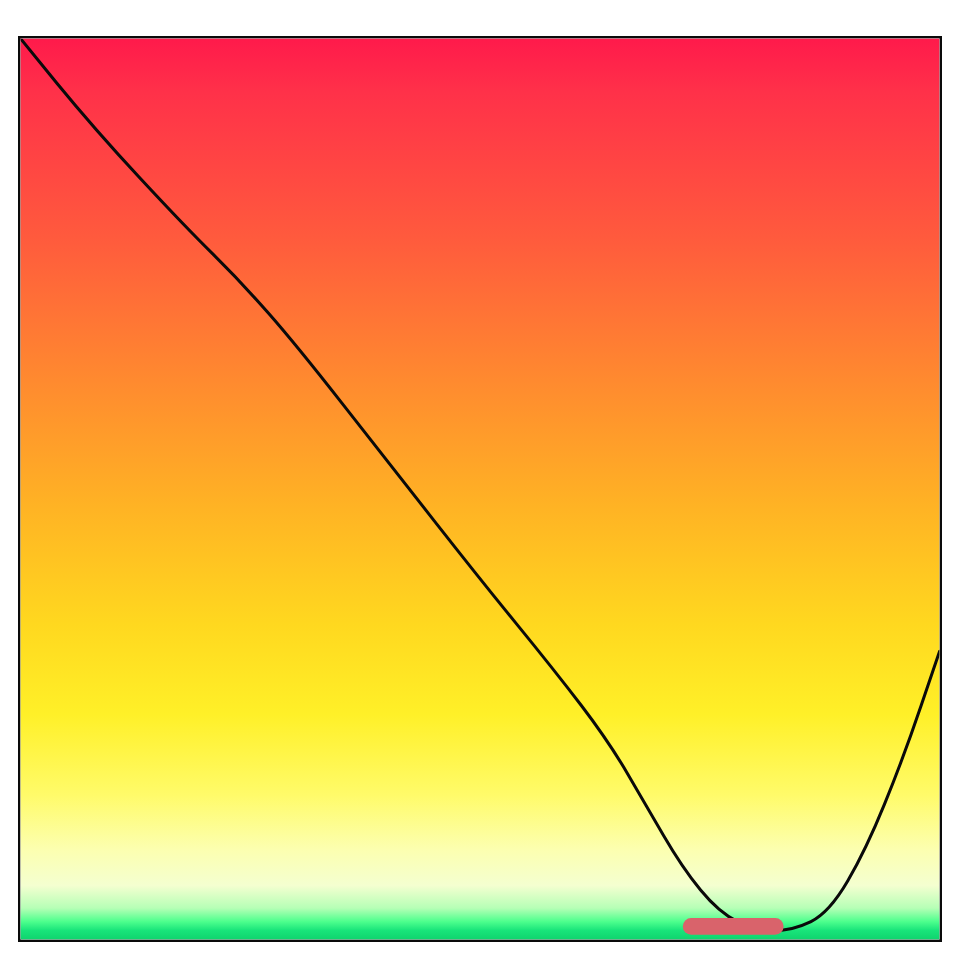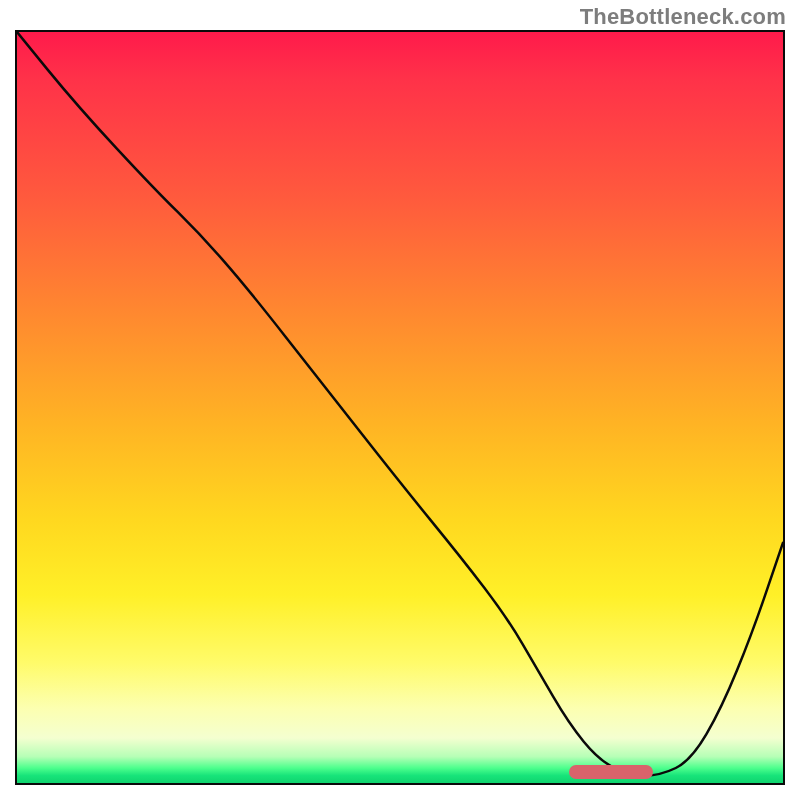--- a/index.html
+++ b/index.html
@@ -75,21 +75,20 @@
     font-weight: 600;
     color: #7d7d7d;
     letter-spacing: 0.2px;
   }
 </style>
 </head>
 <body>
 
 <div class="chart-wrap">
 
-  <div class="watermark">TheBottleneck.com</div>
 
   <div class="plot-area">
     <div class="gradient-bg"></div>
 
     <svg class="curve-svg" viewBox="0 0 766 751" preserveAspectRatio="none">
       <path class="curve-path" d="M 0.0 0.0 Q 0.0 0.0 30.6 37.6 Q 61.3 75.1 99.6 116.4 Q 137.9 157.7 160.9 180.2 Q 183.8 202.8 206.8 229.1 Q 229.8 255.3 268.1 304.2 Q 306.4 353.0 344.7 401.8 Q 383.0 450.6 413.6 488.1 Q 444.3 525.7 467.3 555.7 Q 490.2 585.8 505.6 612.1 Q 520.9 638.4 536.2 664.6 Q 551.5 690.9 566.8 709.7 Q 582.2 728.5 597.5 736.0 Q 612.8 743.5 628.1 743.5 Q 643.4 743.5 658.8 736.0 Q 674.1 728.5 689.4 702.2 Q 704.7 675.9 720.0 638.3 Q 735.4 600.8 750.7 555.7 T 766.0 510.7"></path>
     </svg>
 
     <div class="marker" style="left: 72%; width: 11%; bottom: 4px;"></div>
   </div>

